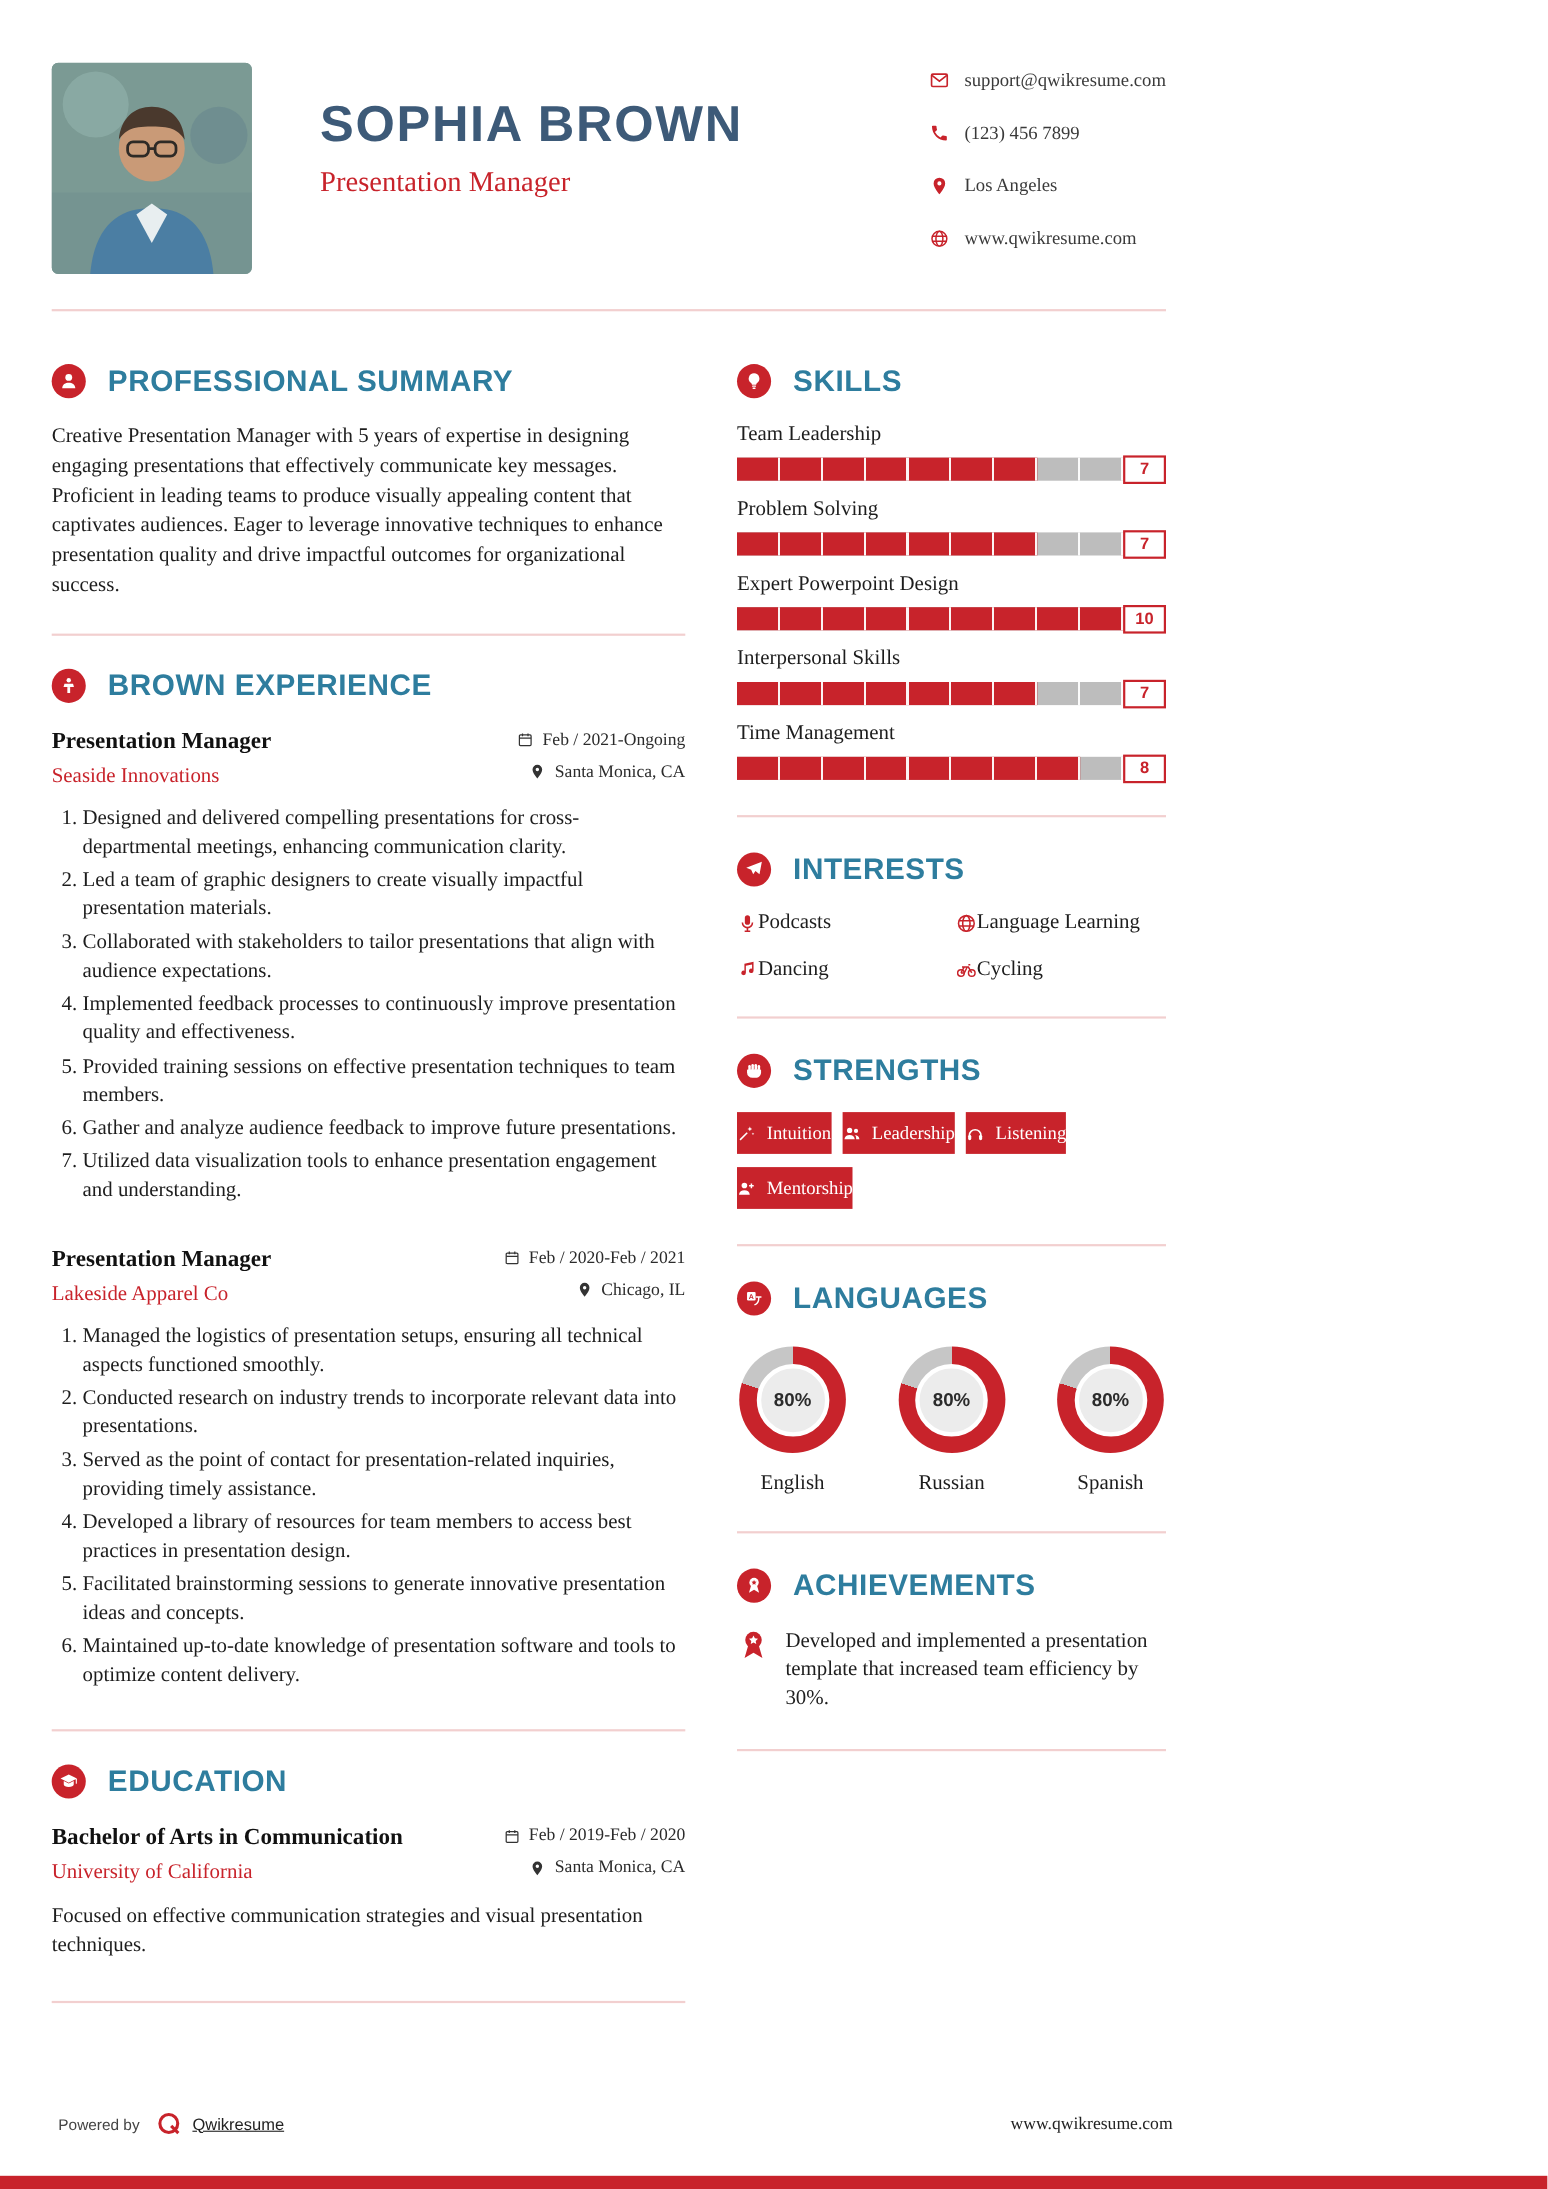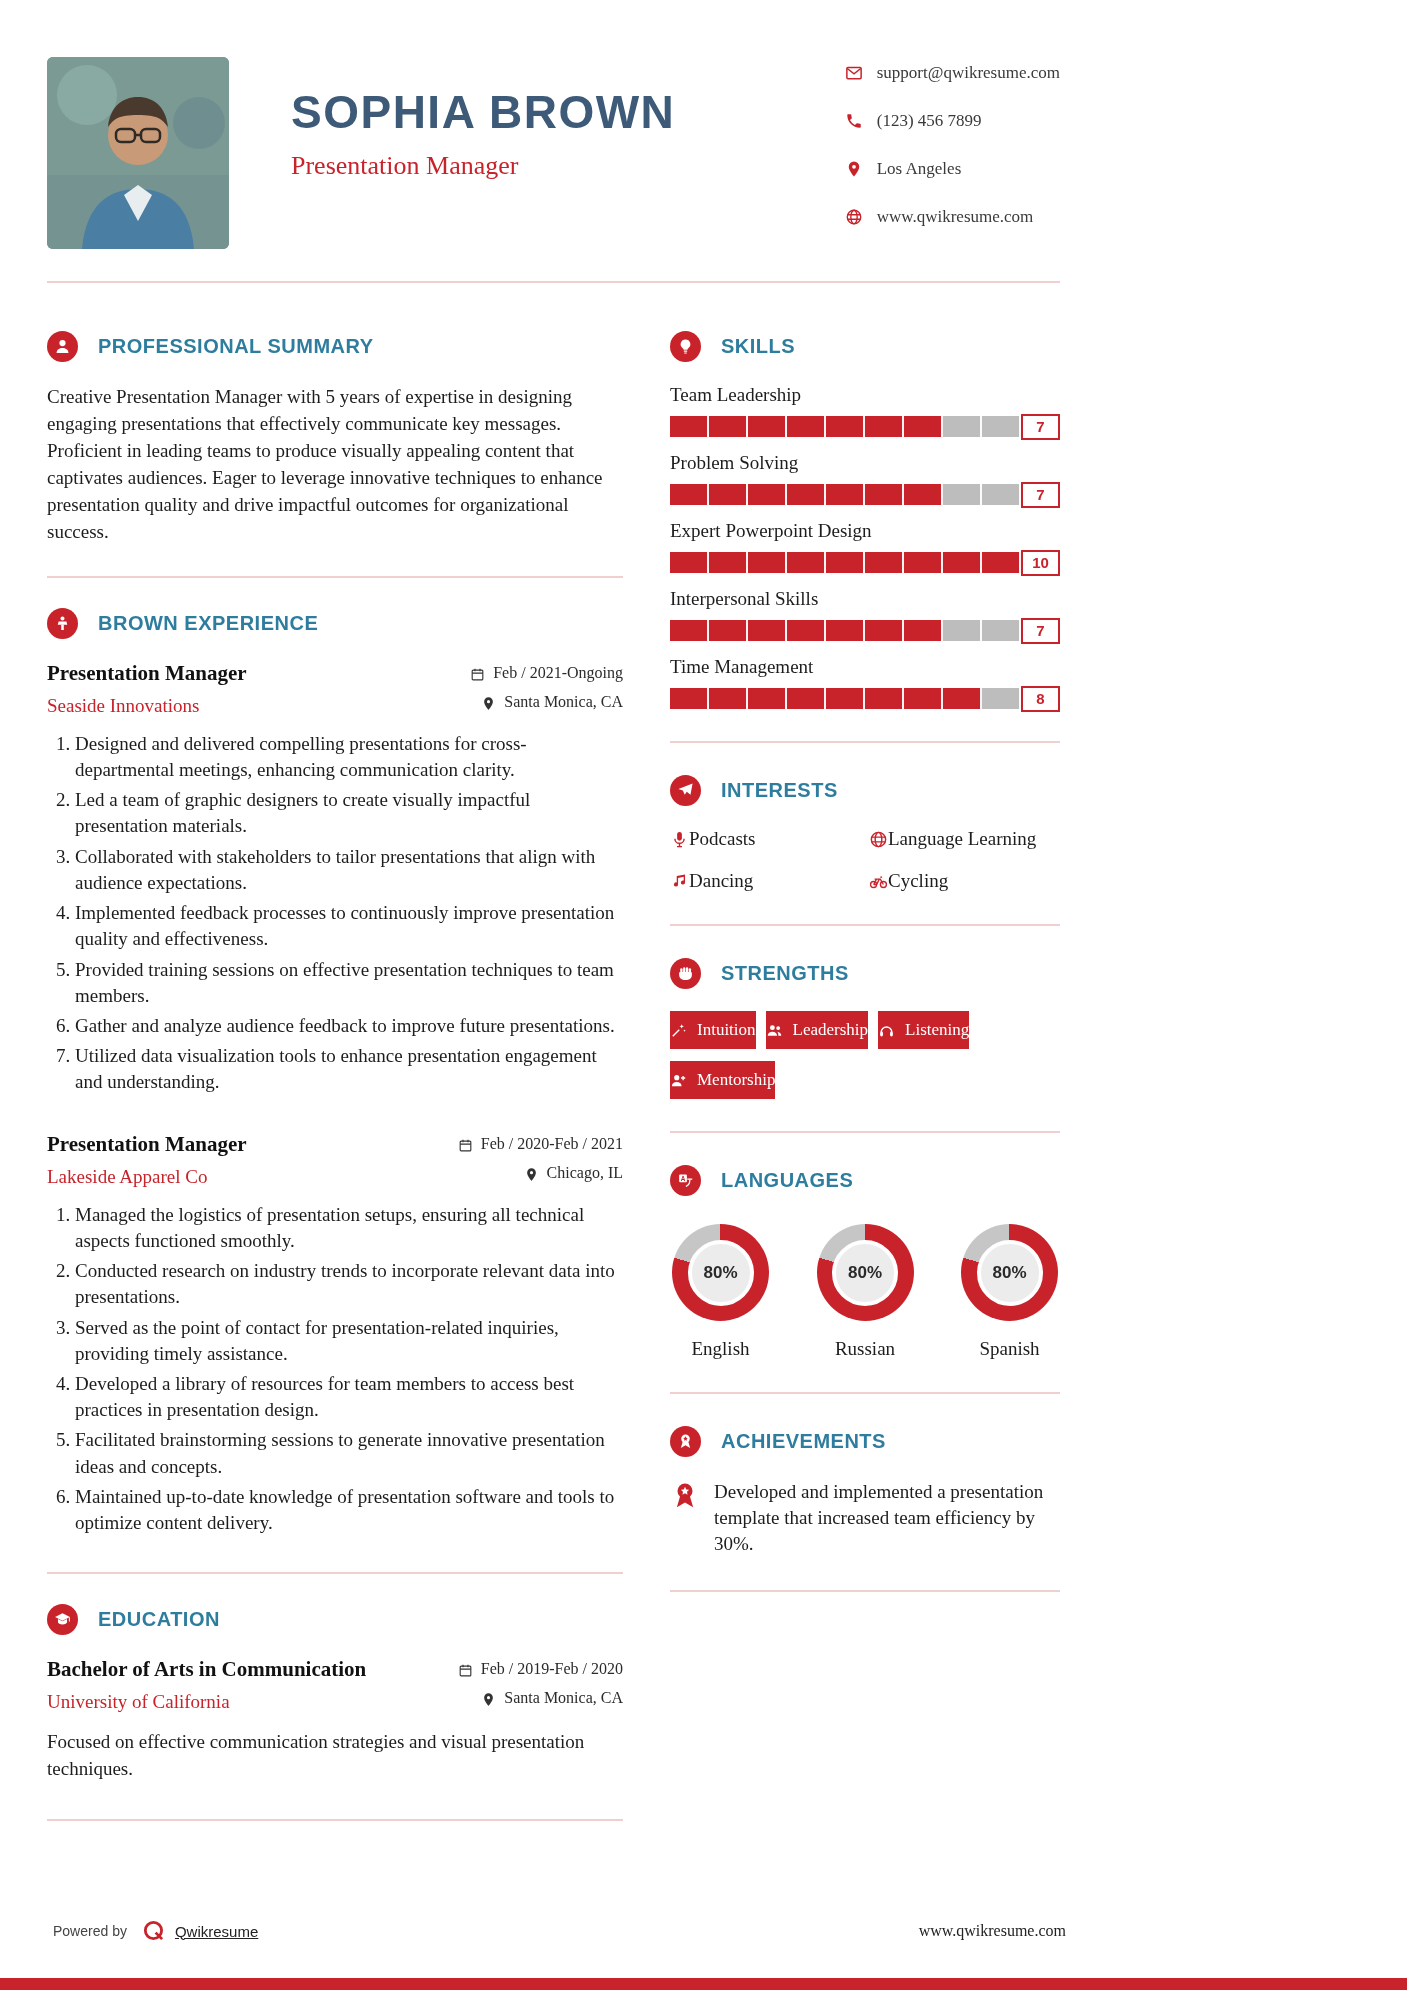--- a/index.html
+++ b/index.html
@@ -47,31 +47,31 @@
   .col-right .divider { margin:32px 0; }
 
   .sec-head { display:flex; align-items:center; gap:20px; margin-bottom:22px; }
   .sec-icon {
     width:31px; height:31px; border-radius:50%; background:var(--red,#c8232b);
     color:#fff; display:flex; align-items:center; justify-content:center; flex:0 0 auto;
   }
   .sec-icon svg { width:17px; height:17px; }
   .sec-title {
     font-family:"Liberation Sans", sans-serif; font-weight:bold;
-    font-size:20px; letter-spacing:.5px; color:var(--heading,#2e7d9e);
+    font-size:27px; letter-spacing:.5px; color:var(--heading,#2e7d9e);
   }
   .body-text { font-size:19px; line-height:1.42; color:#1d1d1d; }
 
   
   .job { margin-bottom:36px; }
   .job-head { display:flex; justify-content:space-between; margin-bottom:14px; }
   .job-title { font-size:21px; font-weight:bold; color:#111; }
   .job-company { font-size:19px; color:var(--red,#c8232b); margin-top:9px; }
   .job-r { text-align:right; display:flex; flex-direction:column; gap:11px; padding-top:3px; }
-  .meta { display:flex; justify-content:flex-end; align-items:flex-end; gap:8px; font-size:16px; color:#2b2b2b; }
+  .meta { display:flex; justify-content:flex-end; align-items:center; gap:8px; font-size:16px; color:#2b2b2b; }
   .m-ic { width:15px; height:15px; color:#333; flex:0 0 auto; }
   .bullets { margin:0; padding-left:28px; font-size:19px; line-height:1.38; }
   .bullets li { margin-bottom:4px; }
 
   
   .skill { margin-bottom:15px; }
   .skill-name { font-size:19px; margin-bottom:10px; }
   .skill-bar { position:relative; height:21px; background:var(--bar-gray,#bdbdbd); }
   .skill-fill { position:absolute; top:0; bottom:0; left:0; background:var(--red,#c8232b); }
   .skill-seg {

